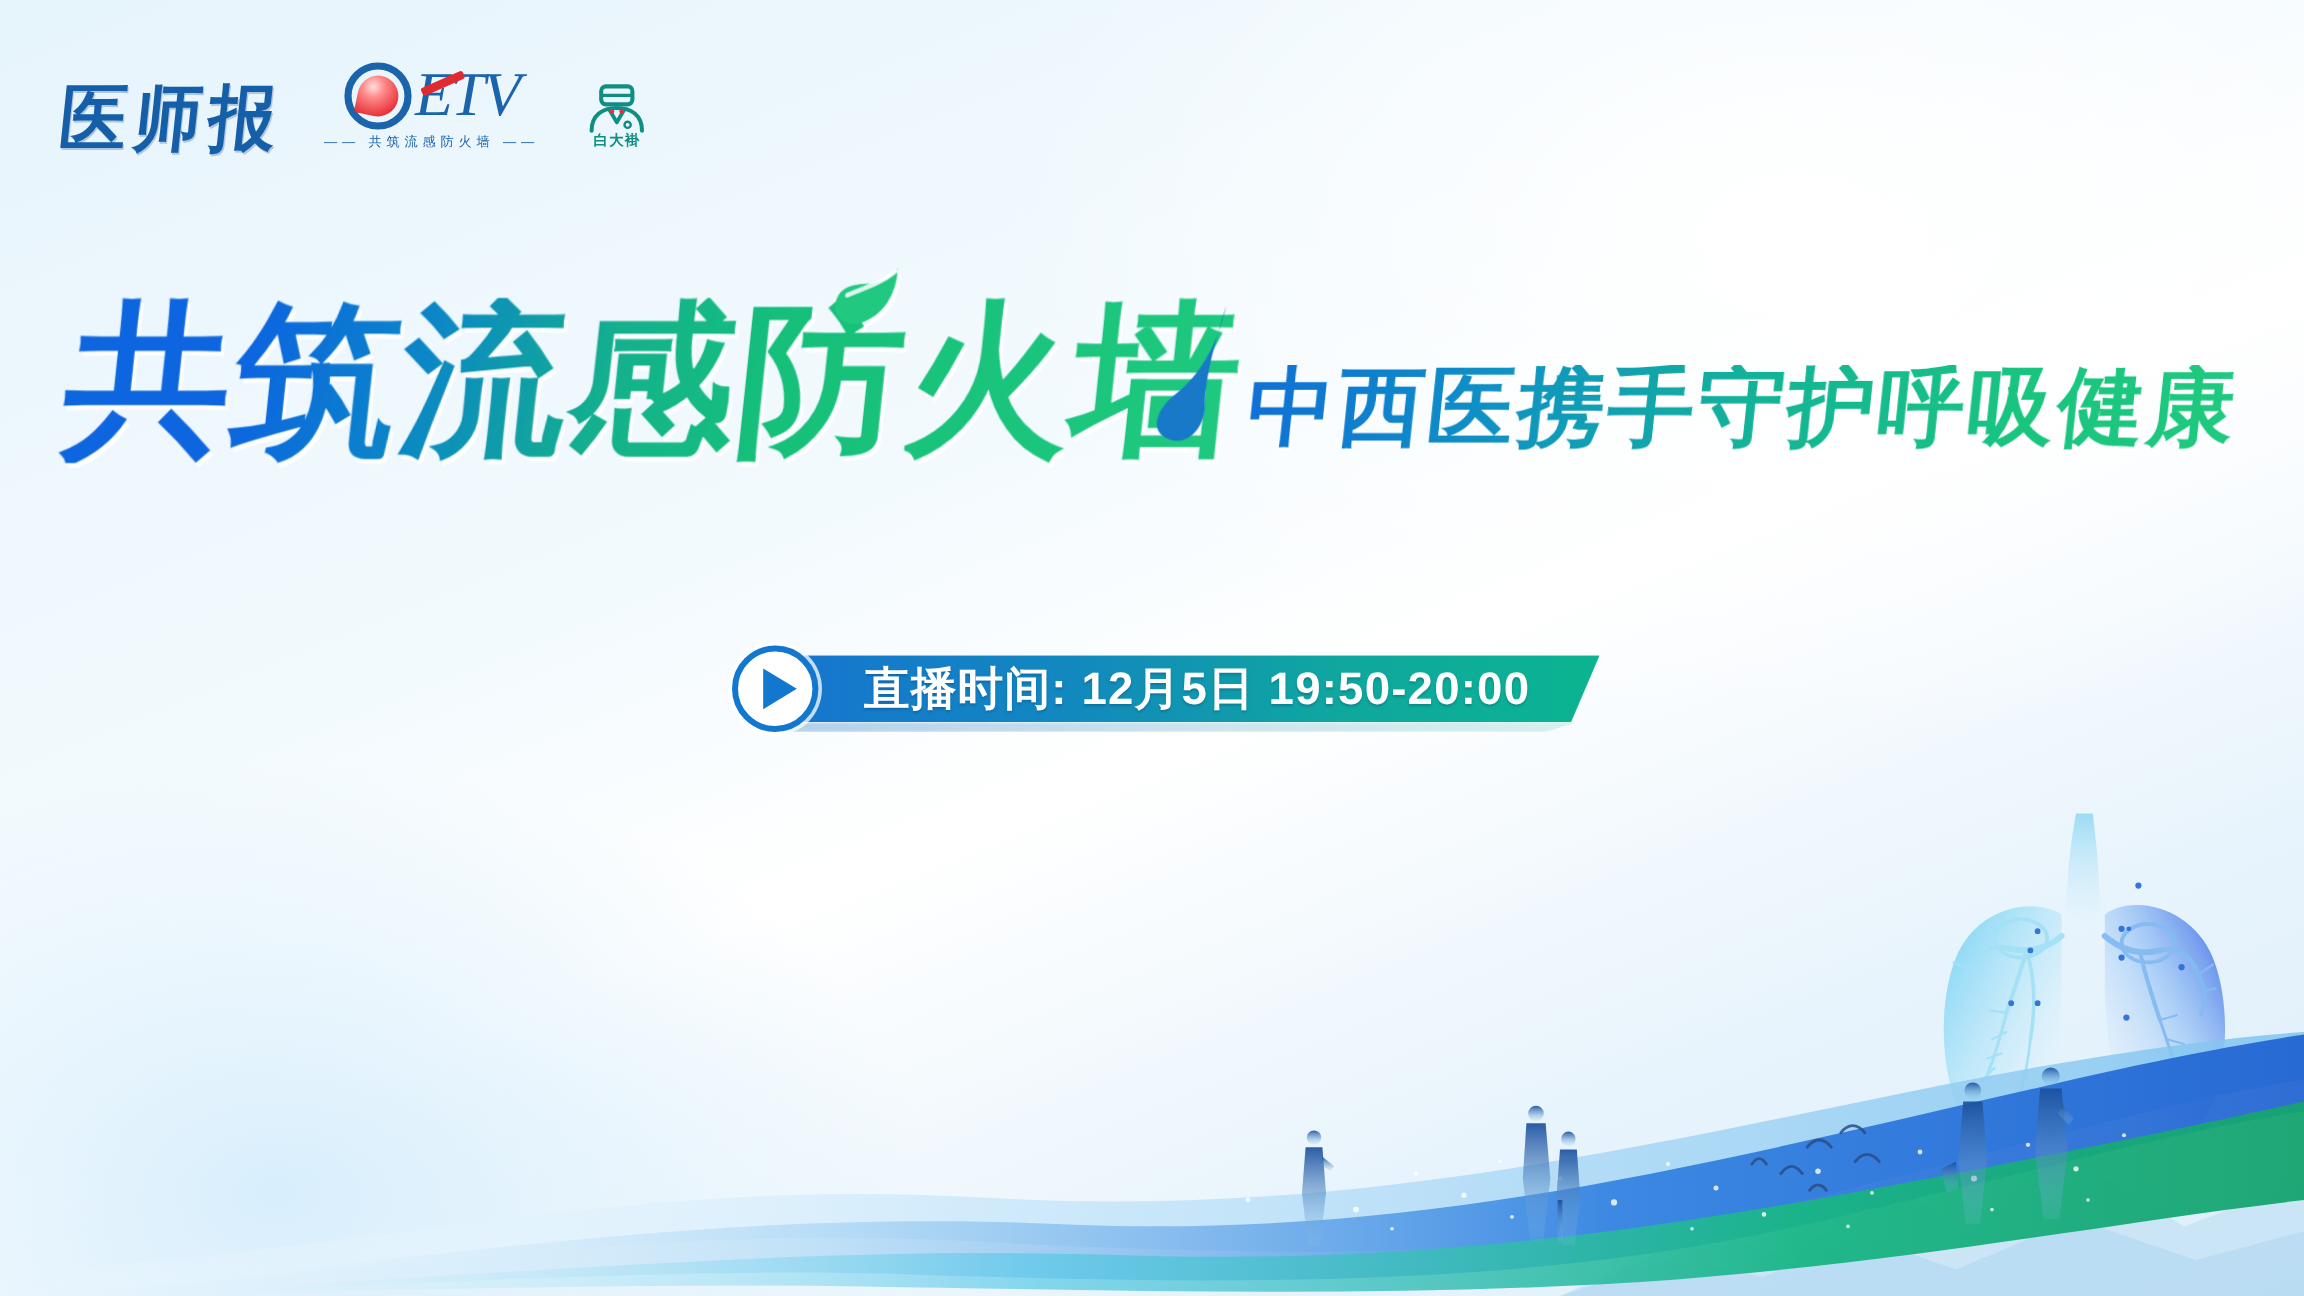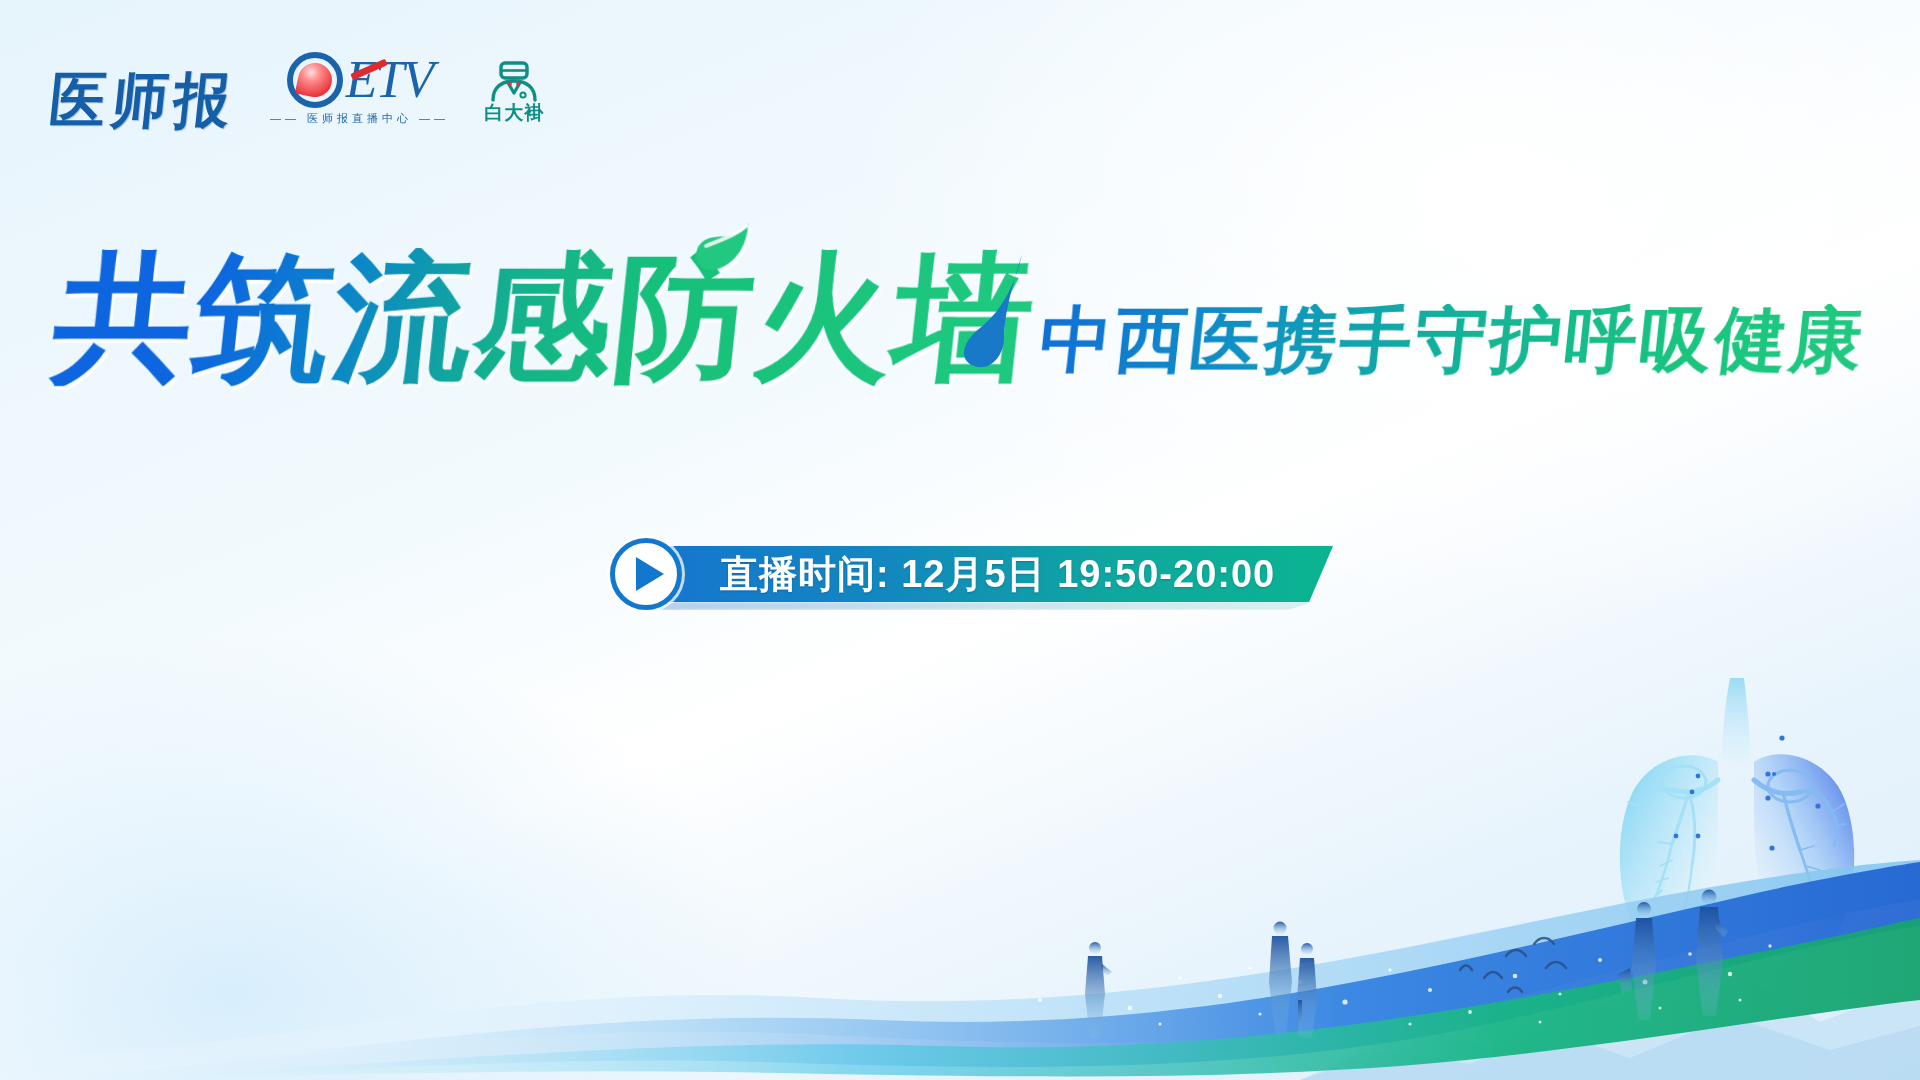--- a/index.html
+++ b/index.html
@@ -37,21 +37,21 @@
     background:radial-gradient(circle at 34% 30%,#ffdede 0%,#ff8a8a 28%,#e8333a 75%,#c01d24 100%);
     transform:rotate(12deg);}
   .etv-word{font-family:"Liberation Serif","DejaVu Serif",serif;font-style:italic;font-weight:400;
     font-size:52px;color:#1b63ab;letter-spacing:-2px;line-height:1;position:relative;}
   .etv-slash{position:absolute;left:4px;top:12px;width:38px;height:7px;background:#e02a30;
     transform:rotate(-24deg);border-radius:2px;}
   .etv-sub{margin-top:3px;font-size:11px;color:#1b63ab;letter-spacing:4px;white-space:nowrap;}
 
   .logo-baidagua{display:flex;flex-direction:column;align-items:center;color:#0f8f84;padding-bottom:2px;}
   .bdg-mark{width:62px;height:46px;position:relative;}
-  .bdg-text{font-family:"Liberation Serif","DejaVu Serif",serif;font-weight:700;font-size:19px;
+  .bdg-text{font-family:"Liberation Serif","DejaVu Serif",serif;font-weight:700;font-size:12px;
     letter-spacing:1px;color:#0f8f84;margin-top:-6px;}
 
   
   .title-block{position:absolute;left:0;top:248px;width:1920px;text-align:center;}
 
   .title-main{
     position:relative;display:inline-block;
     font-family:"Liberation Sans","DejaVu Sans",sans-serif;
     font-weight:700;font-size:138px;line-height:1;letter-spacing:2px;
     transform:skewX(-6deg);
@@ -131,21 +131,21 @@
     <div class="logo-yishibao">医师报</div>
 
     <div class="logo-etv">
       <div class="logo-etv-row">
         <div class="etv-disc"></div>
         <div class="etv-word">
           <span class="etv-slash"></span>
           <span>ETV</span>
         </div>
       </div>
-      <div class="etv-sub">—— 医师报直播中心 ——</div>
+      <div class="etv-sub">—— 共筑流感防火墙 ——</div>
     </div>
 
     <div class="logo-baidagua">
       <div class="bdg-mark">
         <svg viewBox="0 0 62 46" width="62" height="46" aria-hidden="true">
           <rect x="18" y="3" width="26" height="15" rx="4" fill="none" stroke="#0f8f84" stroke-width="3.4"></rect>
           <line x1="18" y1="10.5" x2="44" y2="10.5" stroke="#0f8f84" stroke-width="2.6"></line>
           <path d="M10 40 C10 27,19 21,31 21 C43 21,52 27,52 40" fill="none" stroke="#0f8f84" stroke-width="3.4" stroke-linecap="round"></path>
           <path d="M24 21 L31 33 L38 21" fill="none" stroke="#0f8f84" stroke-width="3.2" stroke-linejoin="round"></path>
           <circle cx="27" cy="24" r="1.9" fill="#e0343c"></circle>

